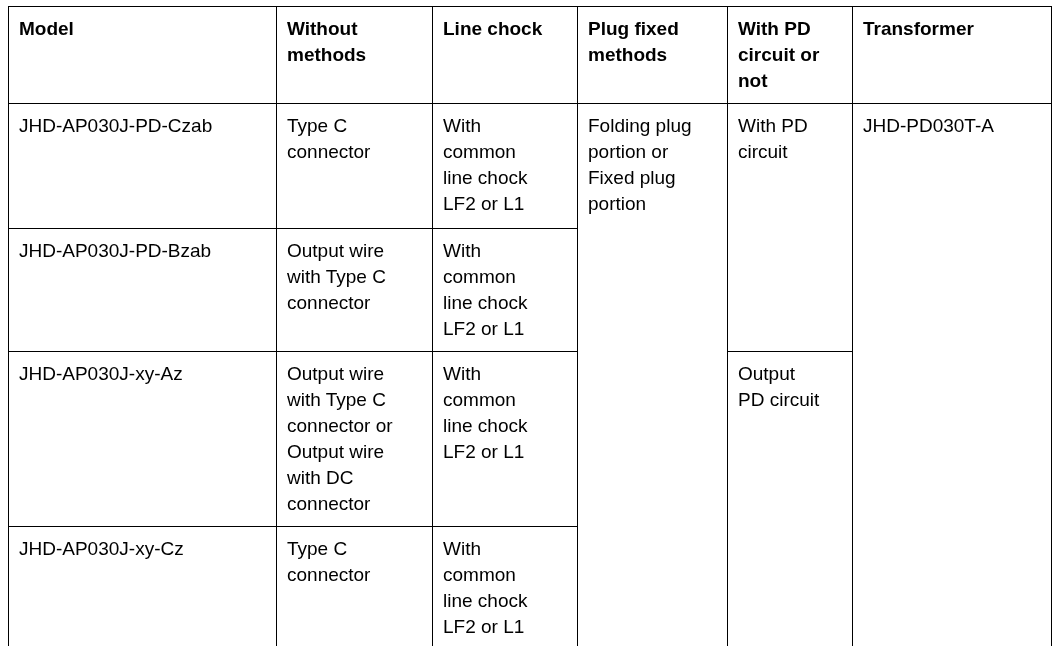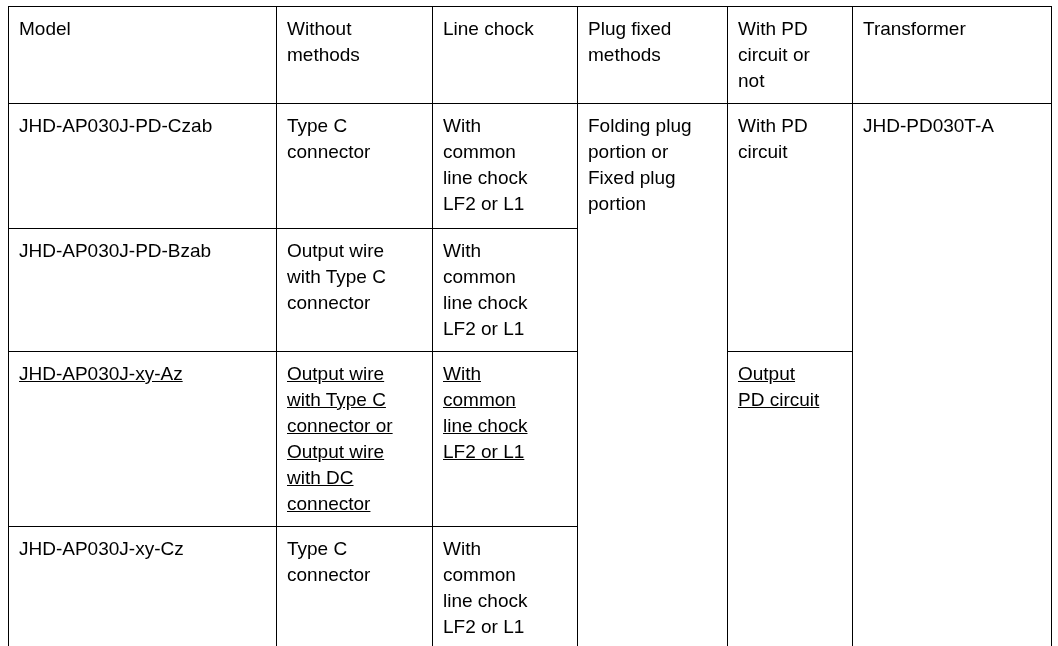--- a/index.html
+++ b/index.html
@@ -46,24 +46,24 @@
 
   
   col.c-model       { width: 268px; }
   col.c-output      { width: 156px; }
   col.c-chock       { width: 145px; }
   col.c-plug        { width: 150px; }
   col.c-pd          { width: 125px; }
   col.c-transformer { width: 199px; }
 
   
-  tr.header-row td      { height: 72px; }
+  tr.header-row td      { height: 72px; font-weight: bold; }
   tr.data-row-1 td      { height: 106px; margin-left: 46px; }
   tr.data-row-2 td      { height: 102px; margin-top: 35px; }
-  tr.data-row-3 td      { height: 154px; text-decoration: underline; }
+  tr.data-row-3 td      { height: 154px; }
   tr.data-row-4 td      { height: 105px; }
 
   .cell-text {
     display: block;
     white-space: pre-line;
   }
 </style>
 </head>
 <body>
 

